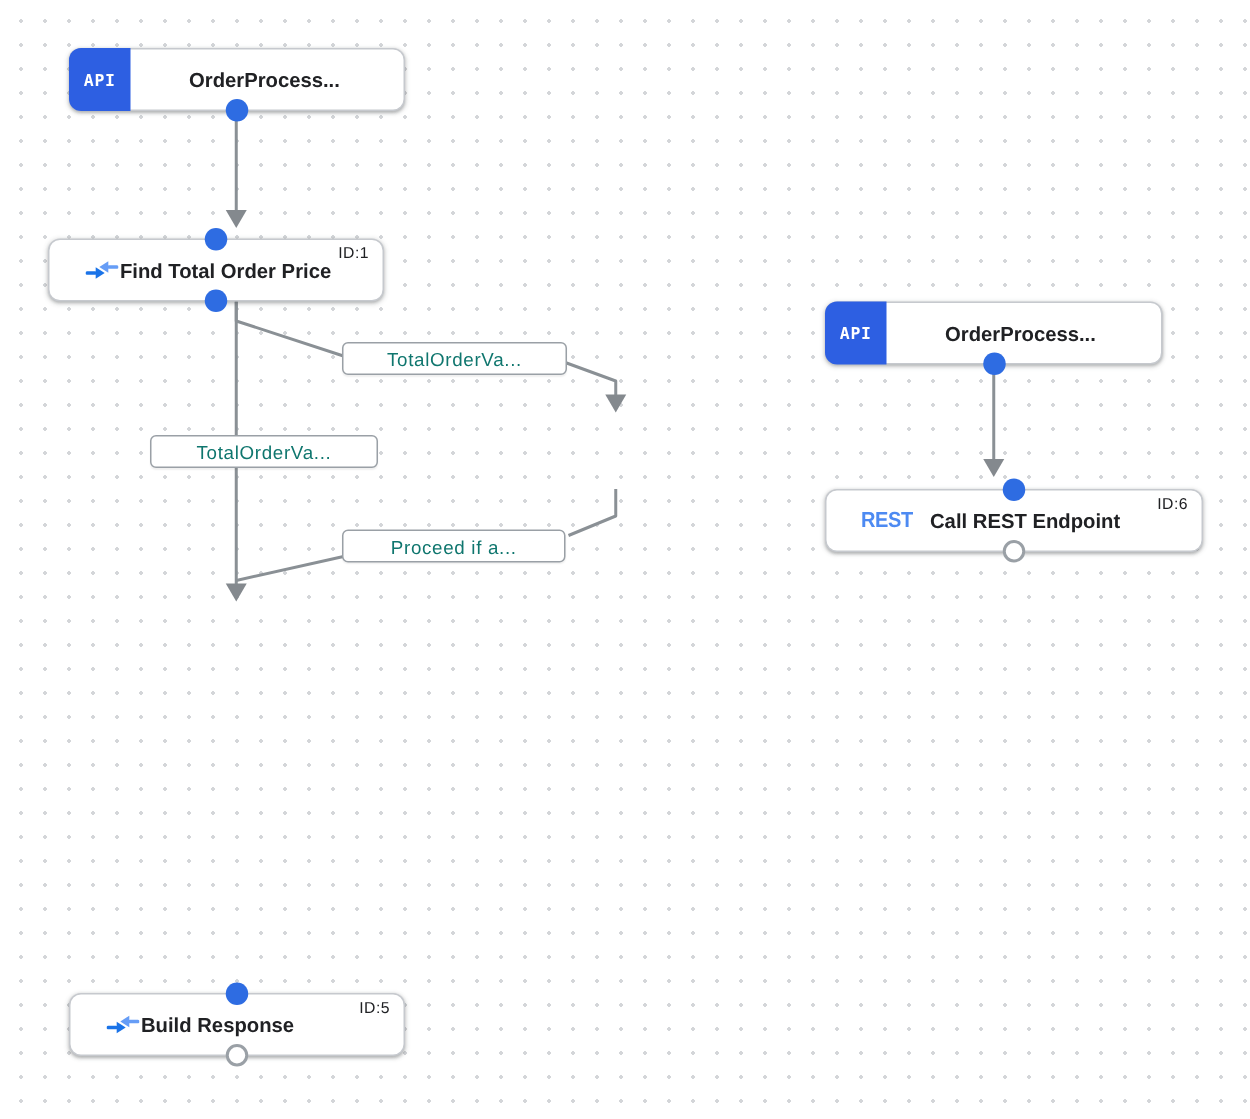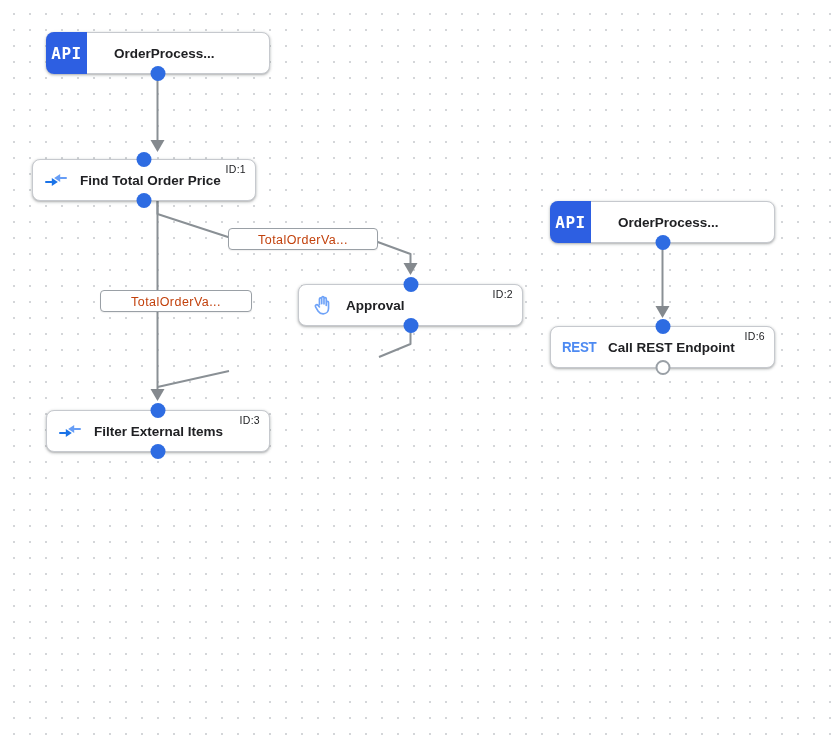--- a/index.html
+++ b/index.html
@@ -15,42 +15,42 @@
     background-size:16px 16px;
     background-position:6px 6px;
   }
   svg.edges{position:absolute;left:0;top:0;z-index:1;}
   .edge-line{stroke:#8a9095;stroke-width:2;fill:none;stroke-linejoin:round;}
   .edge-arrow{fill:#84898e;stroke:none;}
 
   .edge-label{
     position:absolute;z-index:5;height:22px;line-height:22px;
     background:#fff;border:1px solid #9aa0a6;border-radius:4px;
-    text-align:center;font-size:12.5px;letter-spacing:.45px;color:#c2410c;
+    text-align:center;font-size:12.5px;letter-spacing:.45px;color:#0f766e;
     box-shadow:0 1px 1px rgba(60,64,67,.08);
     box-sizing:border-box;
   }
 
   .node{
     position:absolute;z-index:10;height:42px;width:224px;
     background:#fff;border:1px solid #c6c9ce;border-radius:8px;
     box-shadow:0 1px 2px rgba(60,64,67,.30),0 1px 3px 1px rgba(60,64,67,.12);
     box-sizing:border-box;
   }
-  .node-body{display:flex;align-items:center;height:100%;padding-left:11px;}
+  .node-body{display:flex;align-items:center;height:100%;padding-left:23px;}
   .node-icon{width:24px;display:flex;justify-content:center;flex:0 0 24px;}
-  .node-title{font-weight:bold;font-size:13.5px;color:#202124;margin-left:12px;white-space:nowrap;}
+  .node-title{font-weight:bold;font-size:13.5px;color:#202124;margin-left:0;white-space:nowrap;}
   .id-label{position:absolute;top:3px;right:9px;font-size:10.5px;letter-spacing:.3px;color:#202124;z-index:11;}
 
   .trigger .badge{
     position:absolute;left:-1px;top:-1px;bottom:-1px;width:41px;
     background:#2d5fe2;border-radius:8px 0 0 8px;
     display:flex;align-items:center;justify-content:center;
     color:#fff;font-family:"DejaVu Sans Mono",monospace;
-    font-weight:bold;font-size:16px;letter-spacing:.5px;
+    font-weight:bold;font-size:11px;letter-spacing:.5px;
   }
   .trigger .node-title{margin-left:56px;}
 
   .port{
     position:absolute;width:15px;height:15px;border-radius:50%;
     background:#2e6ce2;left:50%;transform:translateX(-50%);z-index:12;
     box-sizing:border-box;
   }
   .port.top{top:-8px;}
   .port.bottom{bottom:-8px;}
@@ -85,20 +85,21 @@
       <path class="edge-line" d="M229 371 L157.5 387"></path>
     </g>
     <g>
       <path class="edge-line" d="M662.5 243 L662.5 307"></path>
       <polygon class="edge-arrow" points="655.5,306 669.5,306 662.5,318"></polygon>
     </g>
   </svg>
 
   <div class="edge-label" style="left:228px;top:228px;width:150px;">TotalOrderVa...</div>
   <div class="edge-label" style="left:100px;top:290px;width:152px;">TotalOrderVa...</div>
+  <div class="edge-label" style="left:228px;top:353px;width:149px;">Proceed if a...</div>
 
   <div class="node trigger" style="left:46px;top:32px;">
     <div class="badge">API</div>
     <div class="node-body">
       <span class="node-title">OrderProcess...</span>
     </div>
     <span class="port bottom"></span>
   </div>
 
   <div class="node" style="left:32px;top:159px;">
@@ -115,66 +116,53 @@
               <path d="M15.2 1.1 L9.2 5 L15.2 8.9 Z"></path>
             </g>
         </svg>
       </span>
       <span class="node-title">Find Total Order Price</span>
     </div>
     <span class="port top"></span>
     <span class="port bottom"></span>
   </div>
 
-  <div class="node" style="left:298px;top:284px;width:225px;">
-    <span class="id-label">ID:2</span>
-    <div class="node-body">
-      <span class="node-icon">
-        <svg width="21" height="21" viewBox="0 0 24 24">
-          <path fill="none" stroke="#6fa3f8" stroke-width="1.9" stroke-linejoin="round" stroke-linecap="round" d="M8.5 11 V4.5 a1.3 1.3 0 0 1 2.6 0 V10 M11.1 10 V3.2 a1.3 1.3 0 0 1 2.6 0 V10 M13.7 10.2 V4.3 a1.3 1.3 0 0 1 2.6 0 V12 M16.3 8.5 a1.3 1.3 0 0 1 2.6 0 V15 c0 3.9 -2.6 6.5 -6.2 6.5 c-2.9 0 -4.3 -1.1 -5.6 -3 L4.2 13.9 c-.6 -.9 -.5 -1.9 .3 -2.5 c.7 -.5 1.7 -.4 2.3 .3 l1.7 2"></path>
-        </svg>
-      </span>
-      <span class="node-title">Approval</span>
-    </div>
-    <span class="port top"></span>
-    <span class="port bottom"></span>
-  </div>
 
-  <div class="node" style="left:46px;top:410px;">
-    <span class="id-label">ID:3</span>
+
+
+  <div class="node" style="left:46px;top:662px;">
+    <span class="id-label">ID:5</span>
     <div class="node-body">
       <span class="node-icon">
         <svg width="22" height="14" viewBox="0 0 22 14">
           <g fill="#1a73e8">
               <rect x="0" y="7.9" width="7.5" height="2.2" rx="1"></rect>
               <path d="M6.8 5.1 L12.8 9 L6.8 12.9 Z"></path>
             </g>
           <g fill="#669df6">
               <rect x="14.5" y="3.9" width="7.5" height="2.2" rx="1"></rect>
               <path d="M15.2 1.1 L9.2 5 L15.2 8.9 Z"></path>
             </g>
         </svg>
       </span>
-      <span class="node-title">Filter External Items</span>
+      <span class="node-title">Build Response</span>
     </div>
     <span class="port top"></span>
-    <span class="port bottom"></span>
+    <span class="port bottom hollow"></span>
   </div>
-
-
 
   <div class="node trigger" style="left:550px;top:201px;width:225px;">
     <div class="badge">API</div>
     <div class="node-body">
       <span class="node-title">OrderProcess...</span>
     </div>
     <span class="port bottom"></span>
   </div>
 
-  <div class="node" style="left:550px;top:326px;width:225px;">
+  <div class="node" style="left:550px;top:326px;width:252px;">
     <span class="id-label">ID:6</span>
     <div class="node-body">
       <span class="node-icon" style="flex-basis:38px;width:38px;">
         <span class="rest-text">REST</span>
       </span>
       <span class="node-title" style="margin-left:8px;">Call REST Endpoint</span>
     </div>
     <span class="port top"></span>
     <span class="port bottom hollow"></span>
   </div>

